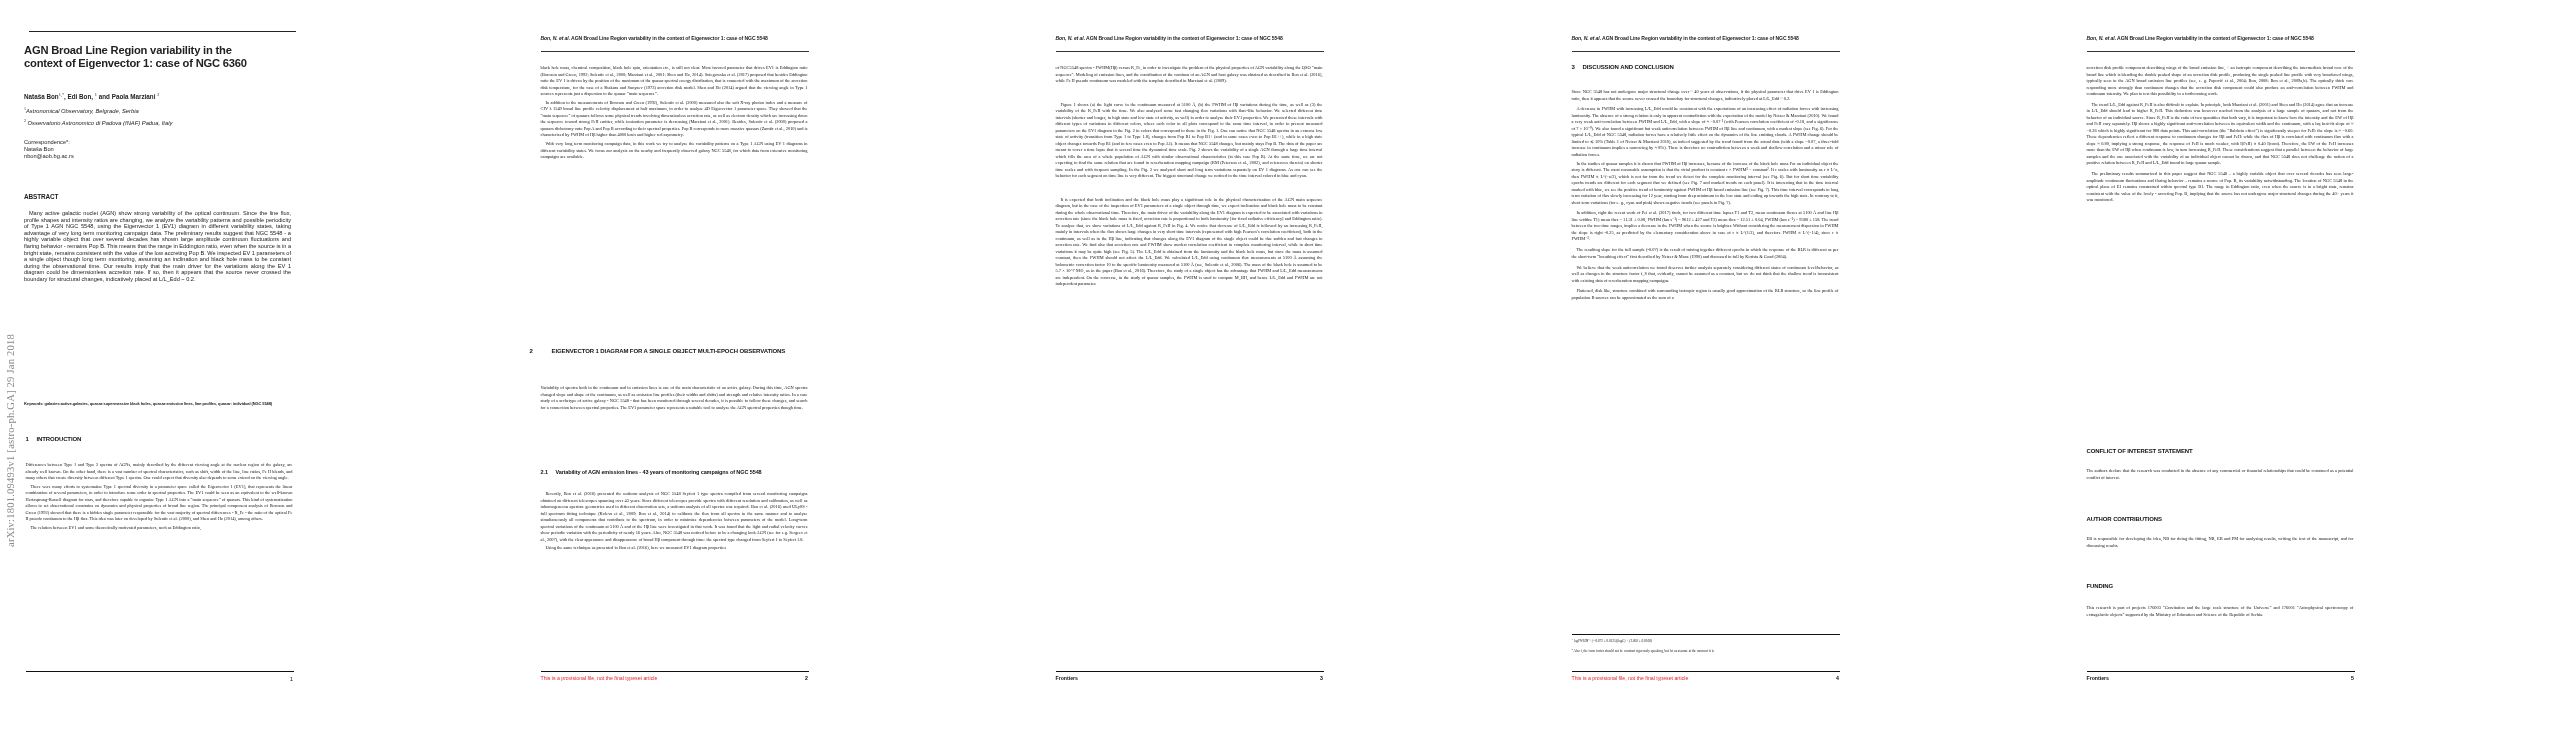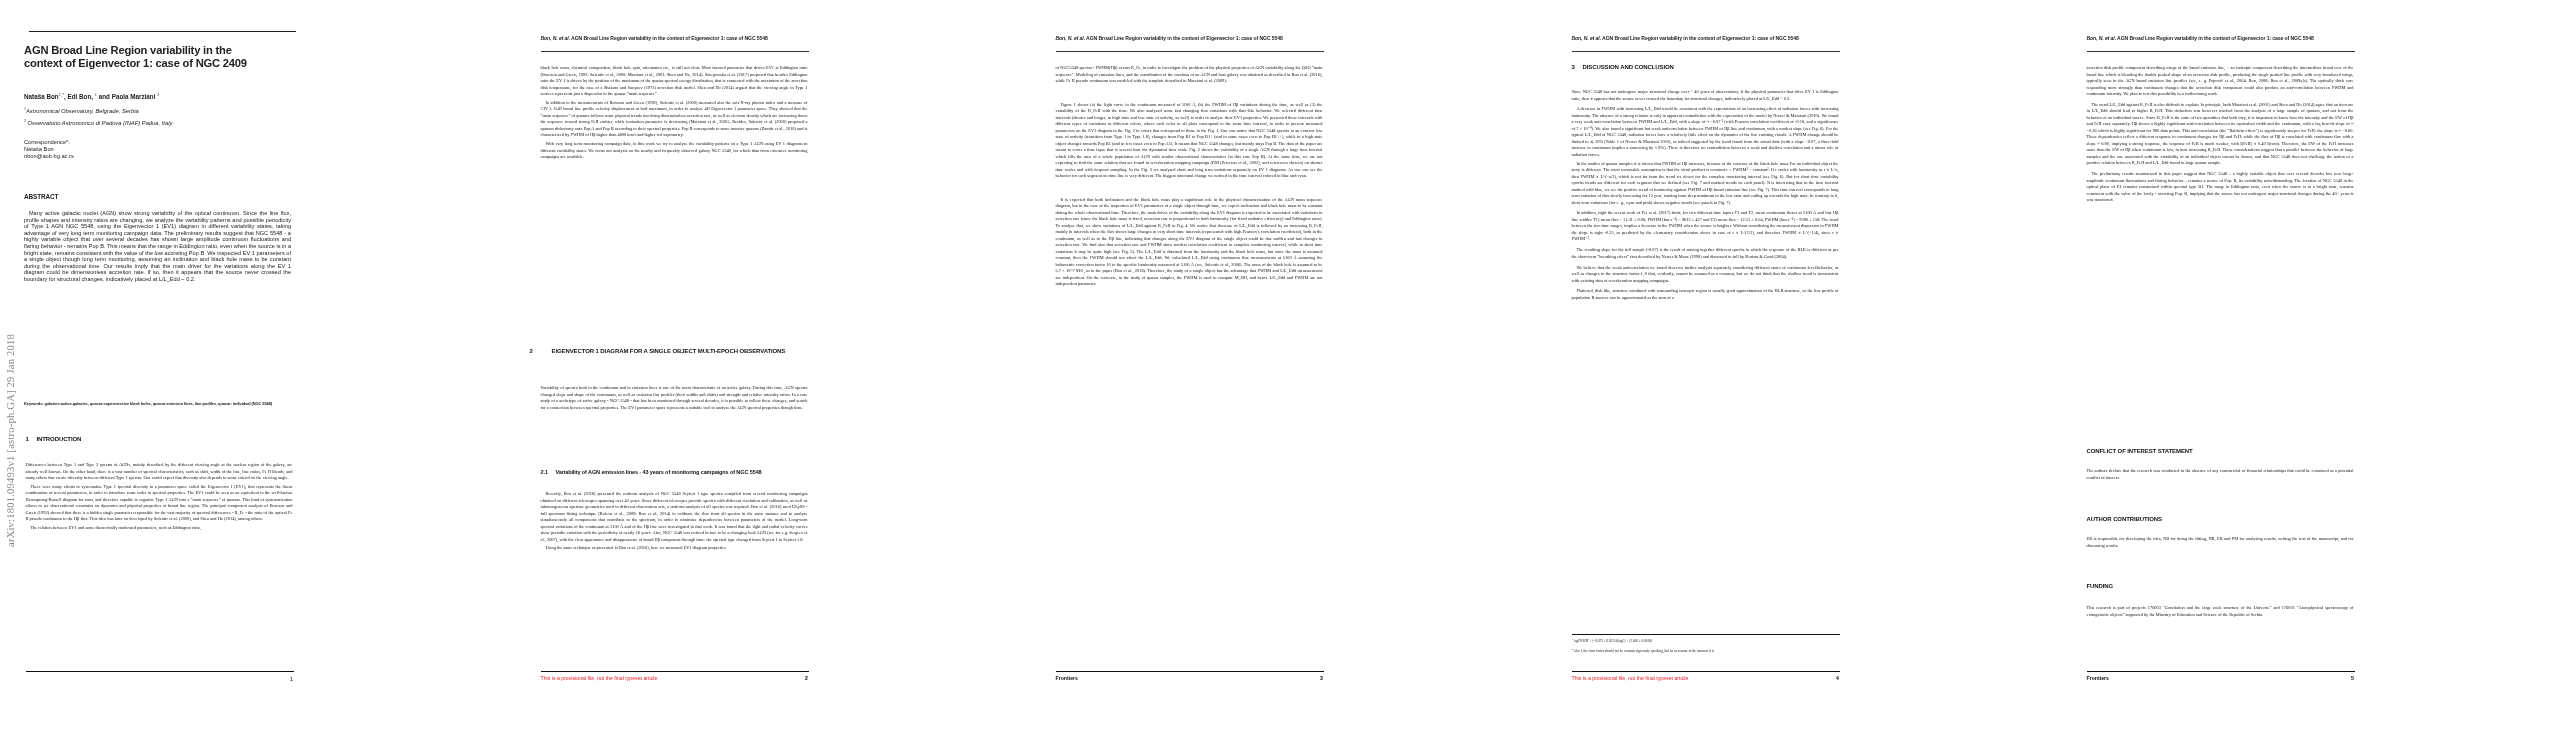--- a/index.html
+++ b/index.html
@@ -92,21 +92,21 @@
   .footnote sup { font-size: 2.7px; }
 </style>
 </head>
 <body>
 
 <div class="page" style="left:0;">
   <div class="arxiv-stamp">arXiv:1801.09493v1  [astro-ph.GA]  29 Jan 2018</div>
   <div class="p1-top-rule"></div>
   <div class="p1-title">
     <div>AGN Broad Line Region variability in the</div>
-    <div>context of Eigenvector 1: case of NGC 2409</div>
+    <div>context of Eigenvector 1: case of NGC 6360</div>
   </div>
   <div class="p1-authors">
     <span>Nataša Bon</span><sup>1,*</sup><span>, Edi Bon,</span> <sup>1</sup><span> and Paola Marziani</span> <sup>2</sup>
   </div>
   <div class="p1-affil" style="top:106px;"><sup>1</sup><span>Astronomical Observatory, Belgrade, Serbia</span></div>
   <div class="p1-affil" style="top:118px;"><sup>2</sup><span> Osservatorio Astronomico di Padova (INAF) Padua, Italy</span></div>
   <div class="p1-corr">
     <div>Correspondence*:</div>
     <div>Nataša Bon</div>
     <div>nbon@aob.bg.ac.rs</div>

